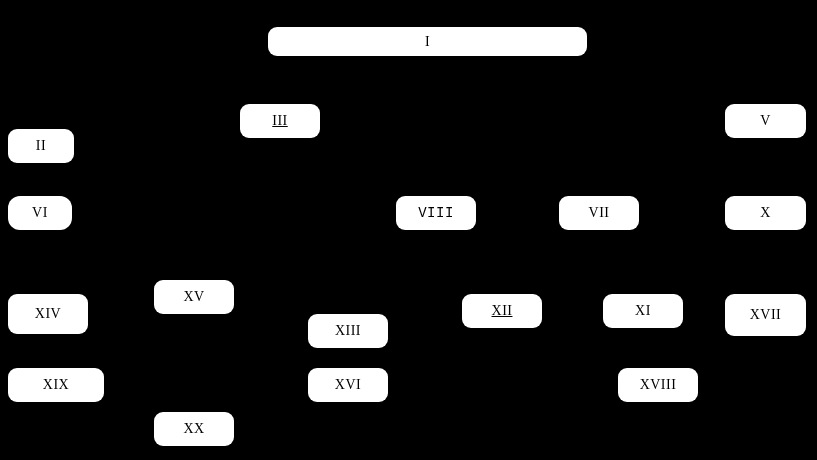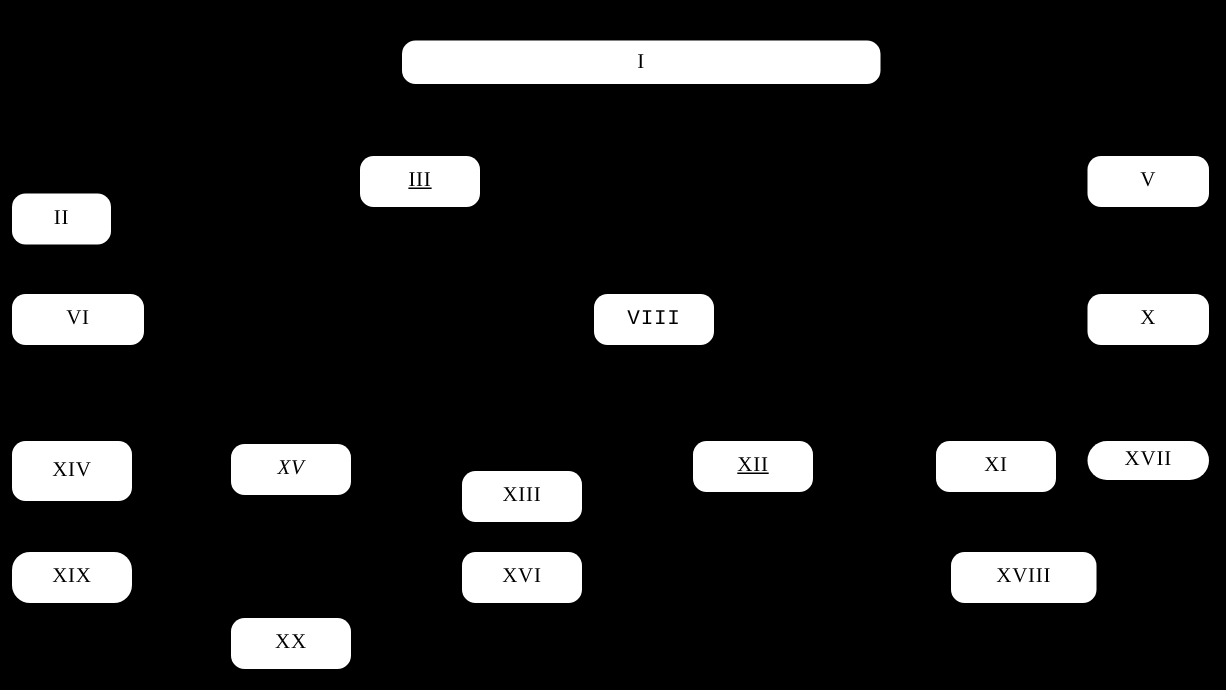--- a/index.html
+++ b/index.html
@@ -33,26 +33,27 @@
   }
 </style>
 </head>
 <body>
 
 <div class="canvas">
     <div class="node" style="left: 268px; top: 27px; width: 319px; height: 29px;">I</div>
     <div class="node" style="left: 8px; top: 105px; width: 66px; height: 34px; margin-top: 24px;">II</div>
     <div class="node" style="left: 240px; top: 104px; width: 80px; height: 34px; text-decoration: underline;">III</div>
     <div class="node" style="left: 725px; top: 104px; width: 81px; height: 34px;">V</div>
-    <div class="node" style="left: 8px; top: 196px; width: 88px; height: 34px;">VI</div>
+    <div class="node" style="left: 8px; top: 196px; width: 64px; height: 34px; border-radius: 12px;">VI</div>
     <div class="node" style="left: 396px; top: 196px; width: 80px; height: 34px; font-family: Liberation Mono, monospace;">VIII</div>
+    <div class="node" style="left: 559px; top: 196px; width: 80px; height: 34px;">VII</div>
     <div class="node" style="left: 725px; top: 196px; width: 81px; height: 34px;">X</div>
     <div class="node" style="left: 8px; top: 294px; width: 80px; height: 40px;">XIV</div>
-    <div class="node" style="left: 154px; top: 296px; width: 80px; height: 34px; font-style: italic;">XV</div>
+    <div class="node" style="left: 154px; top: 280px; width: 80px; height: 34px;">XV</div>
     <div class="node" style="left: 308px; top: 294px; width: 80px; height: 34px; margin-top: 20px;">XIII</div>
     <div class="node" style="left: 462px; top: 294px; width: 80px; height: 34px; text-decoration: underline;">XII</div>
-    <div class="node" style="left: 624px; top: 294px; width: 80px; height: 34px;">XI</div>
-    <div class="node" style="left: 725px; top: 294px; width: 81px; height: 26px; border-radius: 16px;">XVII</div>
-    <div class="node" style="left: 8px; top: 368px; width: 80px; height: 34px; border-radius: 12px;">XIX</div>
+    <div class="node" style="left: 603px; top: 294px; width: 80px; height: 34px;">XI</div>
+    <div class="node" style="left: 725px; top: 294px; width: 81px; height: 42px;">XVII</div>
+    <div class="node" style="left: 8px; top: 368px; width: 96px; height: 34px;">XIX</div>
     <div class="node" style="left: 308px; top: 368px; width: 80px; height: 34px; font-family: Liberation Serif, serif;">XVI</div>
-    <div class="node" style="left: 634px; top: 368px; width: 97px; height: 34px;">XVIII</div>
+    <div class="node" style="left: 618px; top: 368px; width: 80px; height: 34px;">XVIII</div>
     <div class="node" style="left: 154px; top: 412px; width: 80px; height: 34px;">XX</div>
   </div>
 
 </body></html>

